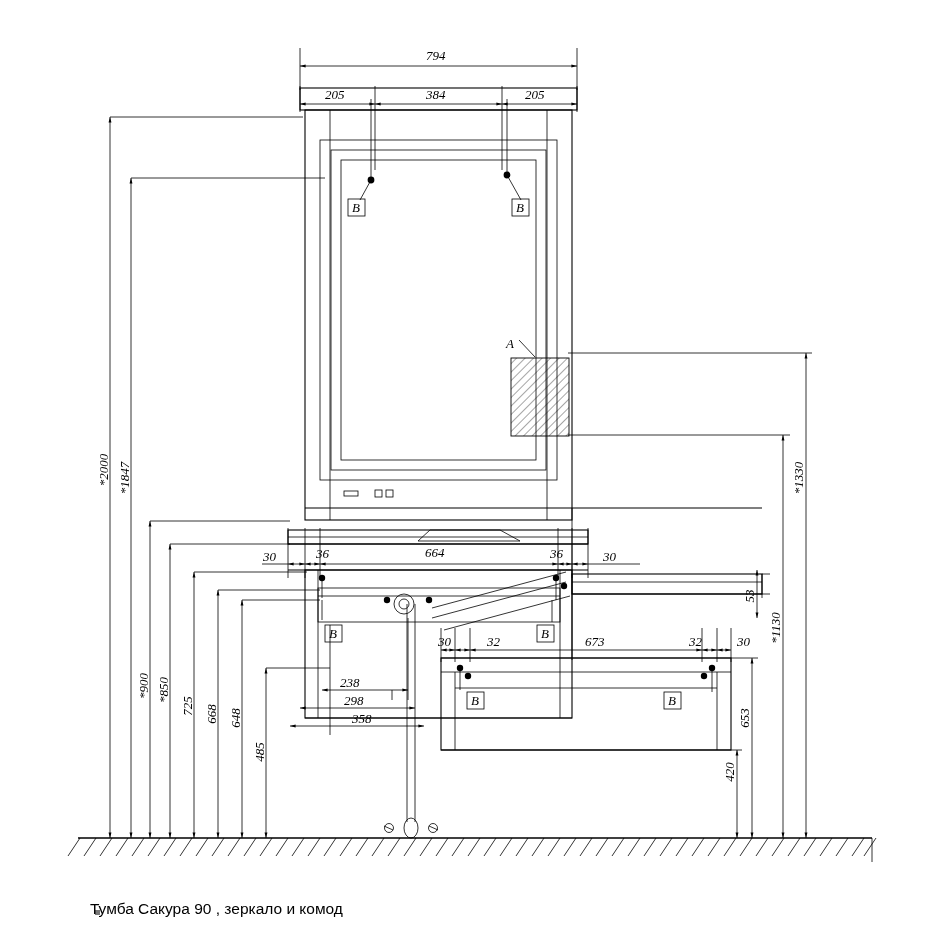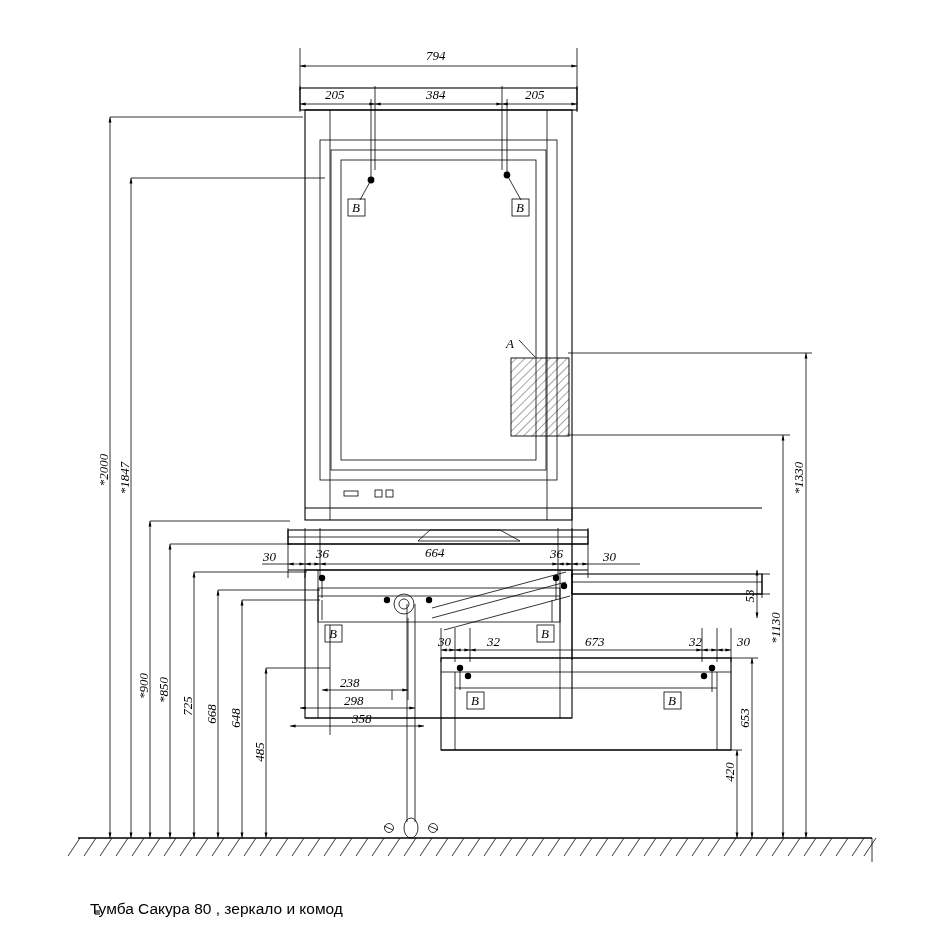--- a/index.html
+++ b/index.html
@@ -405,15 +405,15 @@
       <text class="dim" x="754" y="596" transform="rotate(-90 754 596)" text-anchor="middle">53</text>
     </g>
 
     <g>
       <line class="ln thin" x1="762" y1="574" x2="762" y2="598"></line>
       <line class="ln thin" x1="872" y1="838" x2="872" y2="862"></line>
     </g>
   </svg>
 
   <div class="caption-bullet"></div>
-  <div class="caption">Тумба Сакура 80 , зеркало и комод</div>
+  <div class="caption">Тумба Сакура 90 , зеркало и комод</div>
 
 </div>
 
 </body></html>

